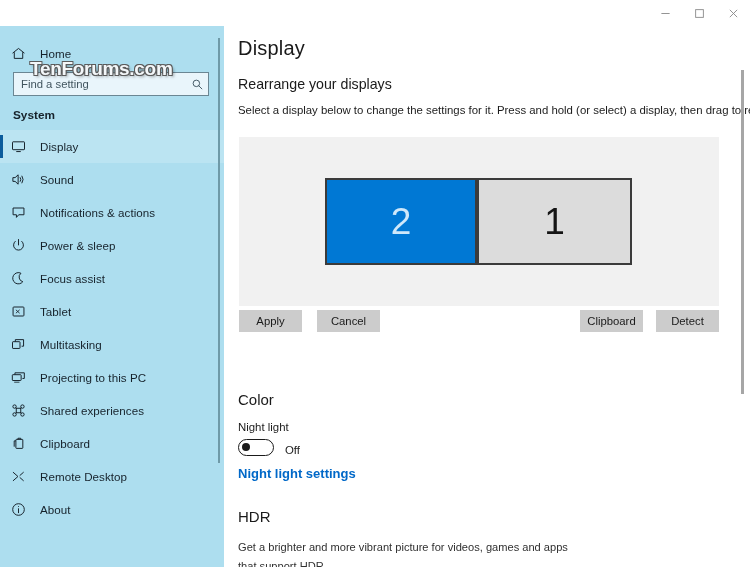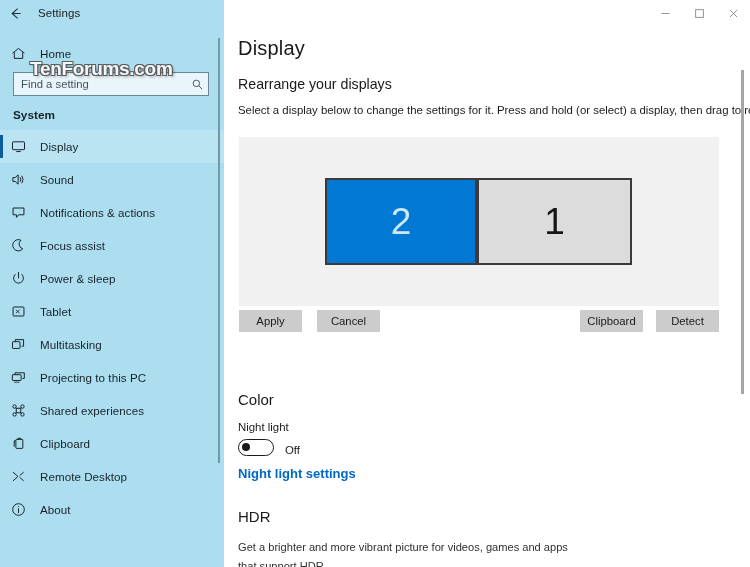--- a/index.html
+++ b/index.html
@@ -263,29 +263,20 @@
     width: 3px; height: 324px;
     background: #a6a6a6;
   }
 </style>
 </head>
 <body>
 
 <div id="app">
 
   <div id="titlebar">
-    <div id="titlebar-left">
-      <div class="tb-back">
-        <svg width="15" height="15" viewBox="0 0 16 16" fill="none" stroke="#16333f" stroke-width="1.1">
-          <path d="M10 3 L4.5 8 L10 13" stroke-linecap="round" stroke-linejoin="round" fill="none"></path>
-          <path d="M4.6 8 H13" stroke-linecap="round"></path>
-        </svg>
-      </div>
-      <div class="tb-title">Settings</div>
-    </div>
     <div id="winbuttons">
       <div class="winbtn">
         <svg width="11" height="11" viewBox="0 0 12 12">
             <path d="M1.5 6 H10.5" stroke="#8a8a8a" stroke-width="1"></path>
           </svg>
       </div>
       <div class="winbtn">
         <svg width="11" height="11" viewBox="0 0 12 12">
             <rect x="1.8" y="1.8" width="8.4" height="8.4" fill="none" stroke="#8a8a8a" stroke-width="1"></rect>
           </svg>
@@ -350,34 +341,34 @@
           <svg width="15" height="15" viewBox="0 0 16 16" fill="none" stroke="#15222b" stroke-width="1.05">
             <path d="M2.2 3.2 H13.8 V10.4 H8.2 L5.8 13.2 V10.4 H2.2 Z" stroke-linejoin="round"></path>
           </svg>
         </span>
         <span class="lbl">Notifications &amp; actions</span>
       </div>
 
       <div class="side-row">
         <span class="ico">
           <svg width="15" height="15" viewBox="0 0 16 16" fill="none" stroke="#15222b" stroke-width="1.05">
-            <path d="M10.6 2.4 A6 6 0 1 0 12.6 11.4 A5.1 5.1 0 0 1 10.6 2.4 Z" stroke-linejoin="round"></path>
-          </svg>
-        </span>
-        <span class="lbl">Focus assist</span>
-      </div>
-
-      <div class="side-row">
-        <span class="ico">
-          <svg width="15" height="15" viewBox="0 0 16 16" fill="none" stroke="#15222b" stroke-width="1.05">
             <path d="M4.5 3.6 A5.3 5.3 0 1 0 11.5 3.6" stroke-linecap="round"></path>
             <path d="M8 1.6 V7.4" stroke-linecap="round"></path>
           </svg>
         </span>
         <span class="lbl">Power &amp; sleep</span>
+      </div>
+
+      <div class="side-row">
+        <span class="ico">
+          <svg width="15" height="15" viewBox="0 0 16 16" fill="none" stroke="#15222b" stroke-width="1.05">
+            <path d="M10.6 2.4 A6 6 0 1 0 12.6 11.4 A5.1 5.1 0 0 1 10.6 2.4 Z" stroke-linejoin="round"></path>
+          </svg>
+        </span>
+        <span class="lbl">Focus assist</span>
       </div>
 
 
       <div class="side-row">
         <span class="ico">
           <svg width="15" height="15" viewBox="0 0 16 16" fill="none" stroke="#15222b" stroke-width="1.05">
             <rect x="2.2" y="3.2" width="11.6" height="9.6" rx="0.8"></rect>
             <path d="M5.2 6.2 L9.2 9.8 M9.2 6.2 L5.2 9.8" stroke-width="0.9"></path>
           </svg>
         </span>

